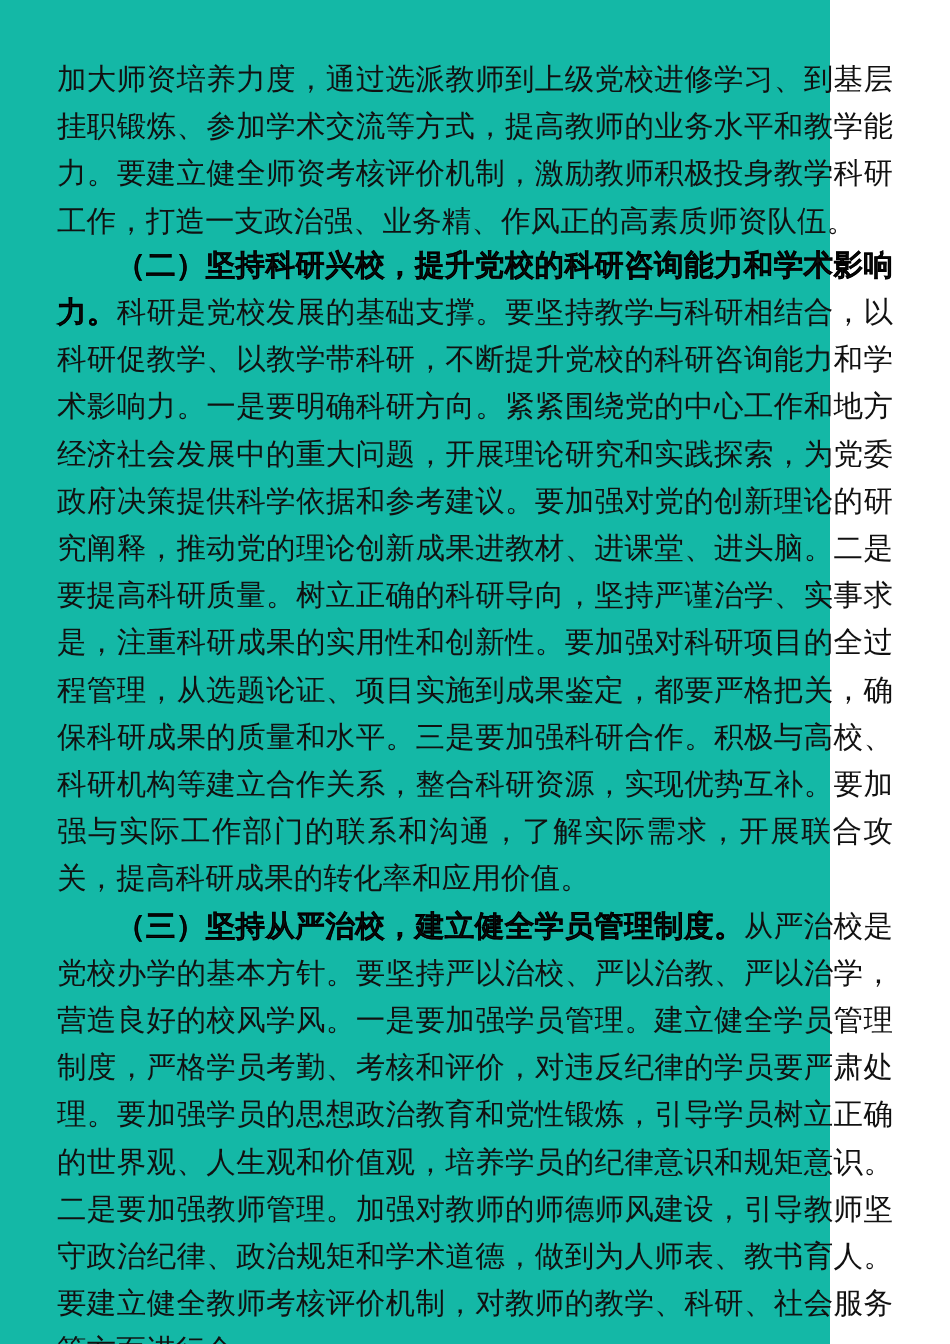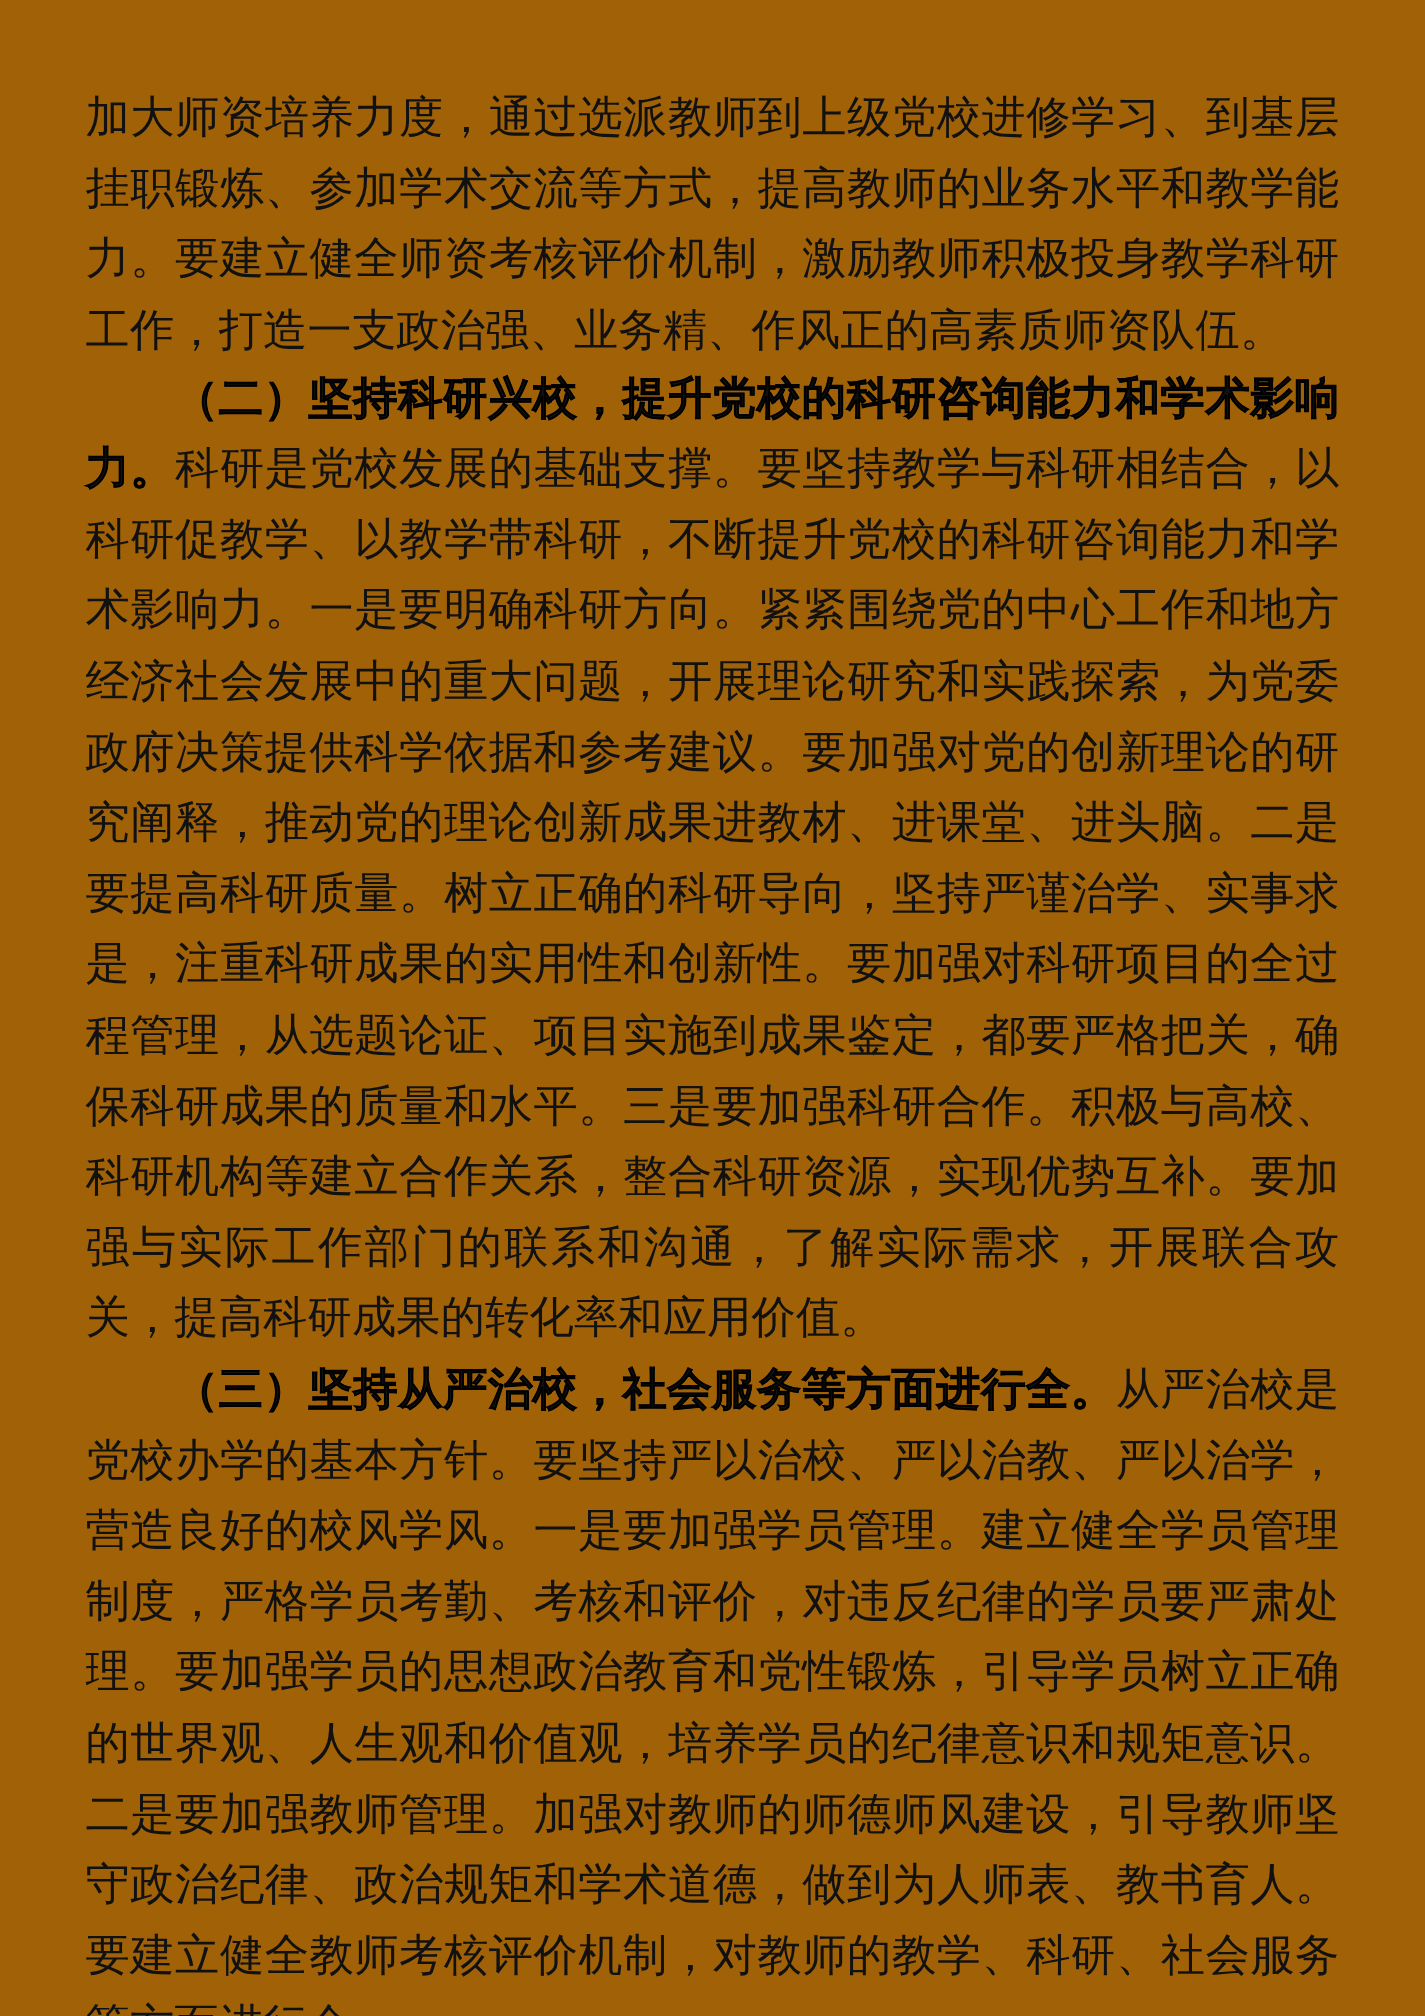--- a/index.html
+++ b/index.html
@@ -13,23 +13,23 @@
     position: relative;
     overflow: hidden;
     font-family: "Liberation Sans", "DejaVu Sans", sans-serif;
     color: #000000;
   }
 
   .page {
     position: absolute;
     left: 0;
     top: 0;
-    width: 950px;
+    width: 830px;
     height: 1344px;
-    background: #a16207;
+    background: #14b8a6;
     box-sizing: border-box;
     padding: 55px 57px 0 57px;
   }
 
   .doc-body {
     width: 836px;
     margin: 0;
   }
 
   p.para {
@@ -70,17 +70,17 @@
 
     <p class="para">
       <span>加大师资培养力度，通过选派教师到上级党校进修学习、到基层挂职锻炼、参加学术交流等方式，提高教师的业务水平和教学能力。要建立健全师资考核评价机制，激励教师积极投身教学科研工作，打造一支政治强、业务精、作风正的高素质师资队伍。</span>
     </p>
 
     <p class="para indent">
       <span class="hd hd-strong">（二）坚持科研兴校，提升党校的科研咨询能力和学术影响力。</span><span>科研是党校发展的基础支撑。要坚持教学与科研相结合，以科研促教学、以教学带科研，不断提升党校的科研咨询能力和学术影响力。一是要明确科研方向。紧紧围绕党的中心工作和地方经济社会发展中的重大问题，开展理论研究和实践探索，为党委政府决策提供科学依据和参考建议。要加强对党的创新理论的研究阐释，推动党的理论创新成果进教材、进课堂、进头脑。二是要提高科研质量。树立正确的科研导向，坚持严谨治学、实事求是，注重科研成果的实用性和创新性。要加强对科研项目的全过程管理，从选题论证、项目实施到成果鉴定，都要严格把关，确保科研成果的质量和水平。三是要加强科研合作。积极与高校、科研机构等建立合作关系，整合科研资源，实现优势互补。要加强与实际工作部门的联系和沟通，了解实际需求，开展联合攻关，提高科研成果的转化率和应用价值。</span>
     </p>
 
     <p class="para indent">
-      <span class="hd hd-strong">（三）坚持从严治校，社会服务等方面进行全。</span><span>从严治校是党校办学的基本方针。要坚持严以治校、严以治教、严以治学，营造良好的校风学风。一是要加强学员管理。建立健全学员管理制度，严格学员考勤、考核和评价，对违反纪律的学员要严肃处理。要加强学员的思想政治教育和党性锻炼，引导学员树立正确的世界观、人生观和价值观，培养学员的纪律意识和规矩意识。二是要加强教师管理。加强对教师的师德师风建设，引导教师坚守政治纪律、政治规矩和学术道德，做到为人师表、教书育人。要建立健全教师考核评价机制，对教师的教学、科研、社会服务等方面进行全</span>
+      <span class="hd hd-strong">（三）坚持从严治校，建立健全学员管理制度。</span><span>从严治校是党校办学的基本方针。要坚持严以治校、严以治教、严以治学，营造良好的校风学风。一是要加强学员管理。建立健全学员管理制度，严格学员考勤、考核和评价，对违反纪律的学员要严肃处理。要加强学员的思想政治教育和党性锻炼，引导学员树立正确的世界观、人生观和价值观，培养学员的纪律意识和规矩意识。二是要加强教师管理。加强对教师的师德师风建设，引导教师坚守政治纪律、政治规矩和学术道德，做到为人师表、教书育人。要建立健全教师考核评价机制，对教师的教学、科研、社会服务等方面进行全</span>
     </p>
 
   </div>
 </div>
 
 </body></html>

